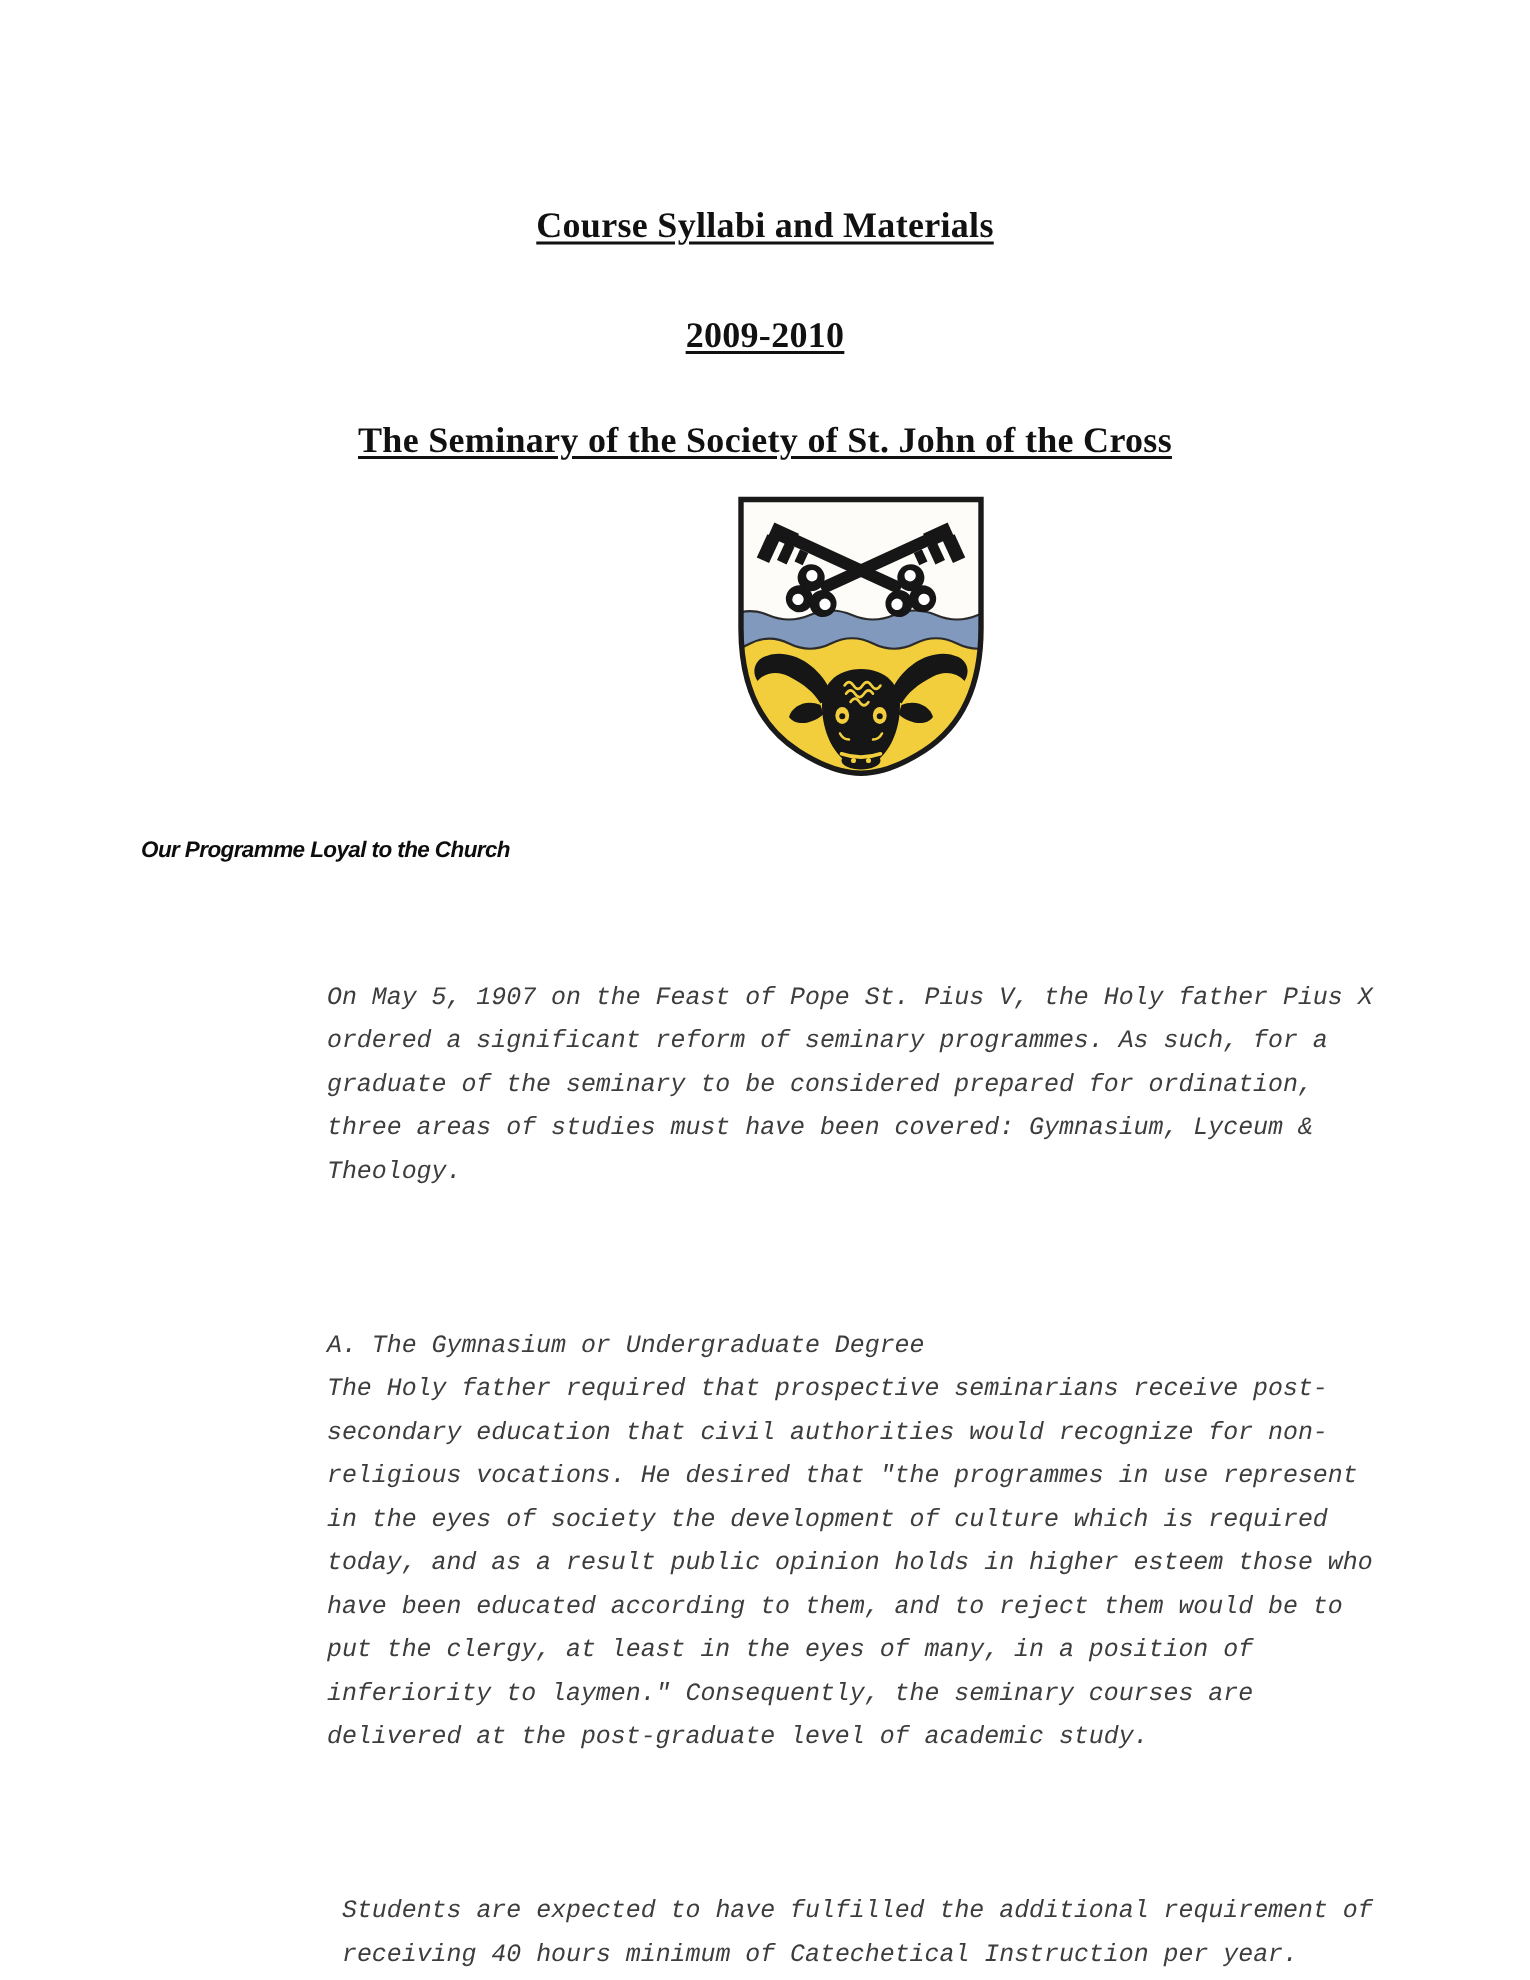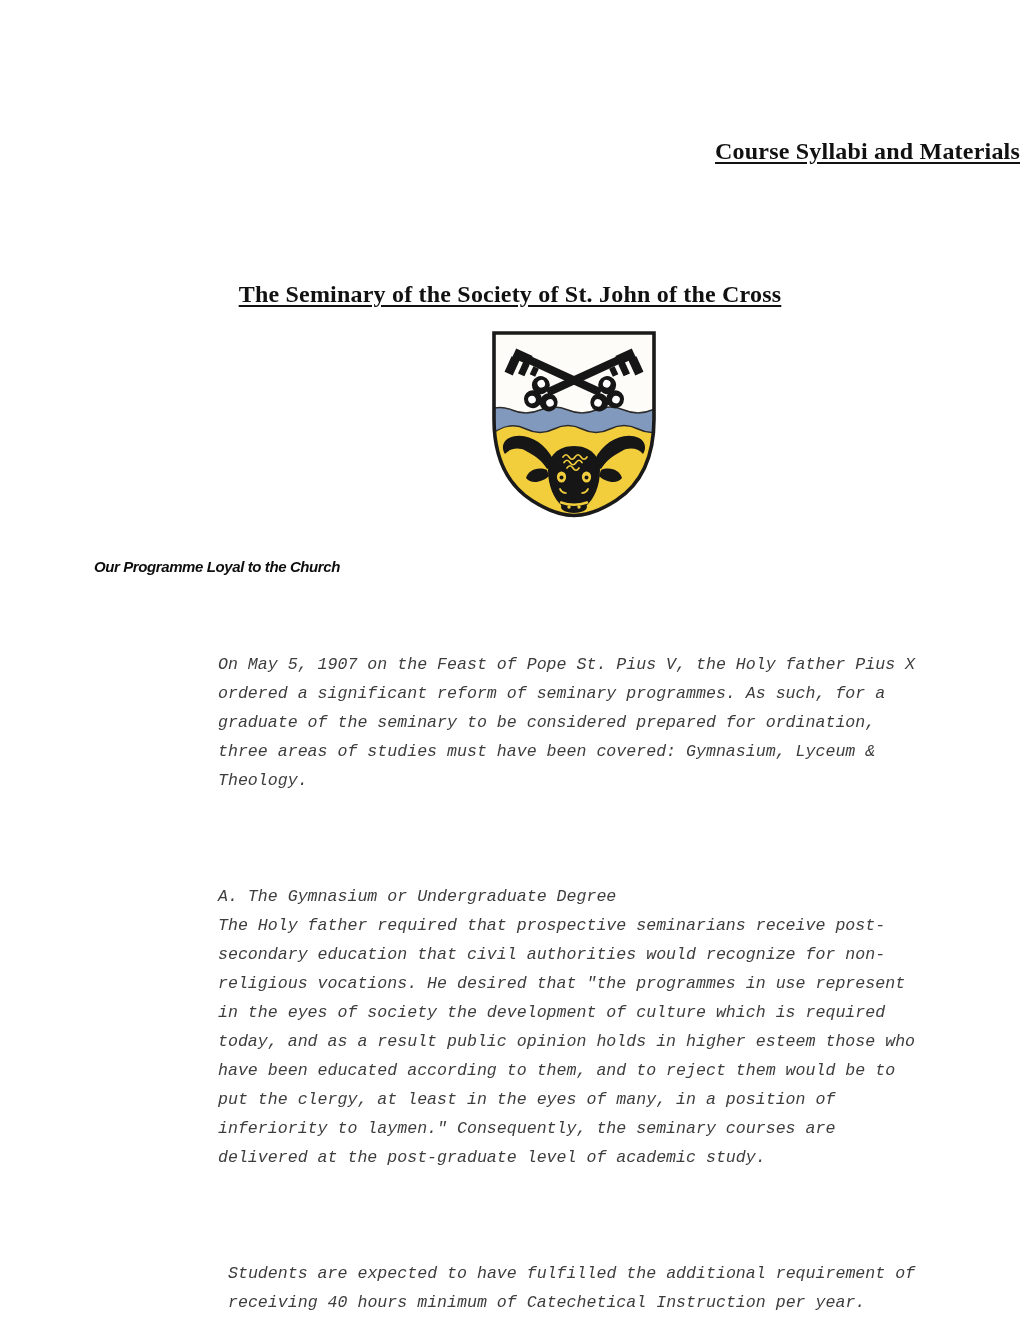--- a/index.html
+++ b/index.html
@@ -13,21 +13,21 @@
   .page{position:absolute;inset:0;background:#ffffff;}
   .doc-title{
     position:absolute;left:0;width:1020px;text-align:center;
     font-family:"Liberation Serif", serif;
     font-weight:700;font-size:24px;color:#111111;
     text-decoration:underline;
     text-underline-offset:3px;
     letter-spacing:0.2px;
     white-space:pre;
   }
-  .t1{top:138px;text-align:right;}
+  .t1{top:138px;}
   .t2{top:211px;}
   .t3{top:281px;}
   .crest-wrap{
     position:absolute;left:490px;top:329px;width:168px;height:192px;
   }
   .section-heading{
     position:absolute;left:94px;top:558px;
     font-family:"Liberation Sans", sans-serif;
     font-style:italic;font-weight:700;
     font-size:15px;letter-spacing:-0.4px;color:#0d0d0d;
@@ -42,20 +42,21 @@
   }
   .para{margin:0 0 29px 0;white-space:pre;font-style:italic;}
   .para:last-child{margin-bottom:0;margin-left:10px;}
 </style>
 </head>
 <body>
 
 <div class="page">
 
   <div class="doc-title t1">Course Syllabi and Materials</div>
+  <div class="doc-title t2">2009-2010</div>
   <div class="doc-title t3">The Seminary of the Society of St. John of the Cross</div>
 
   <div class="crest-wrap">
     <svg viewBox="0 0 168 192" width="168" height="192">
       <defs>
         <clipPath id="shieldClip">
           <path d="M4,4 H164 V90 C164,129 150,156 126,171.5 C110,181.8 96,186.5 84,186.5 C72,186.5 58,181.8 42,171.5 C18,156 4,129 4,90 Z"></path>
         </clipPath>
         <g id="keyShape">
           <rect x="-4" y="-88" width="8" height="82"></rect>

